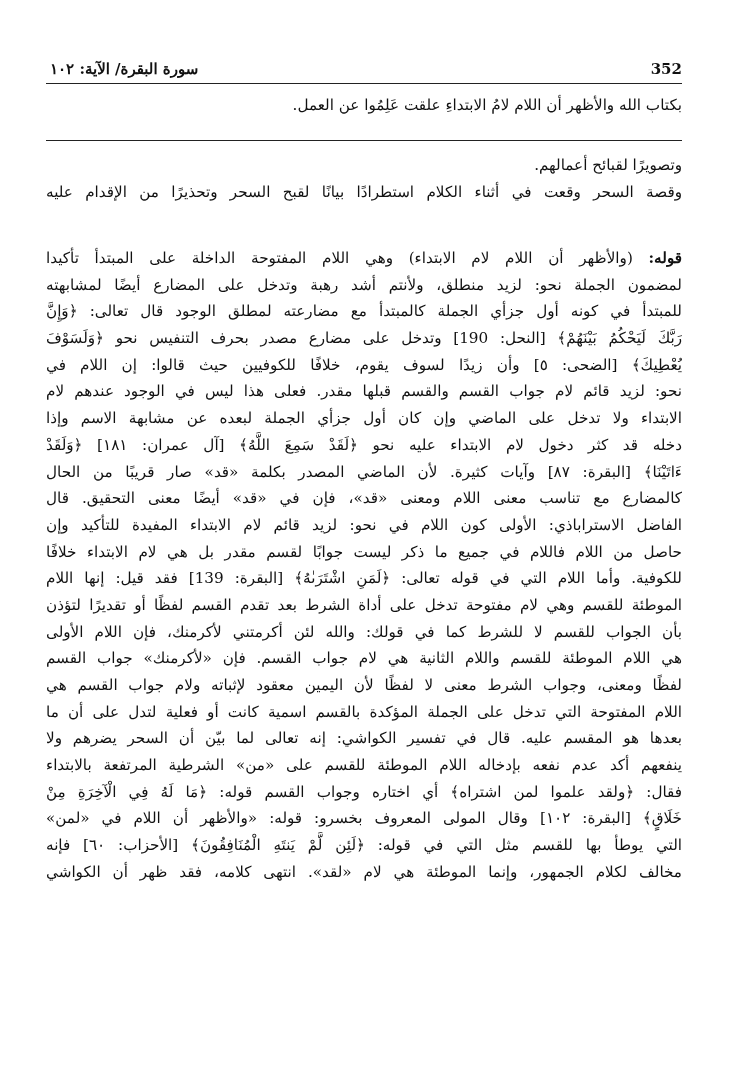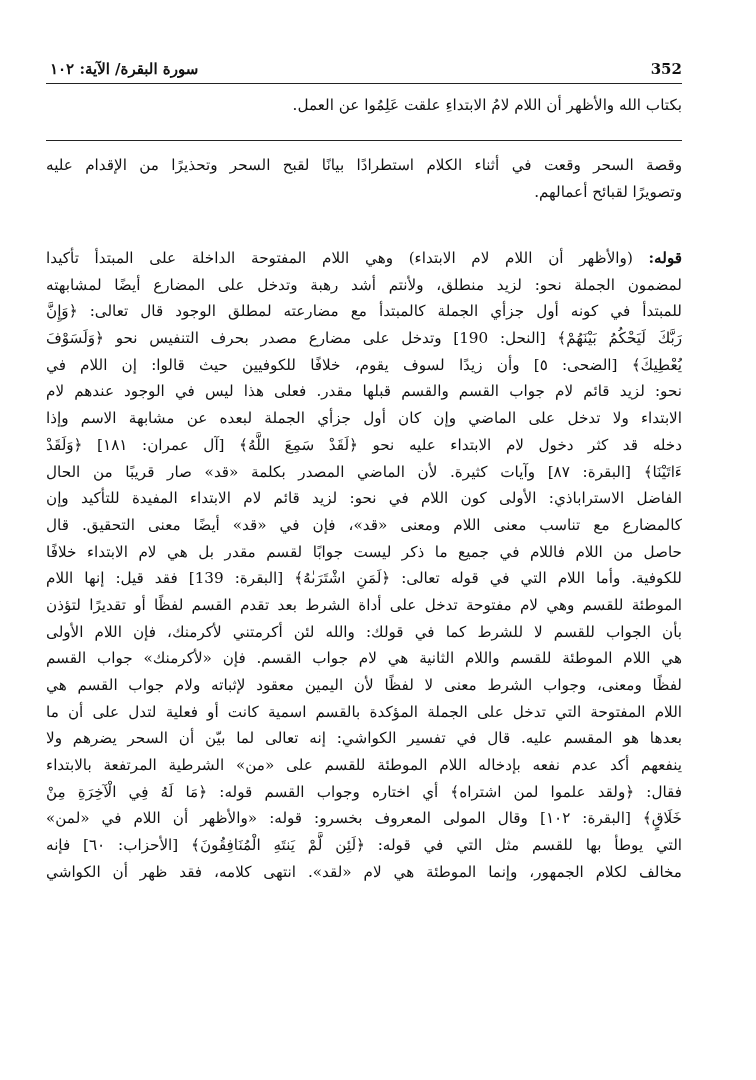--- a/index.html
+++ b/index.html
@@ -30,36 +30,36 @@
   </div>
   <div class="rule top"></div>
 
   <div class="lines footnote-block">
     <div class="line last">بكتاب الله والأظهر أن اللام لامُ الابتداءِ علقت عَلِمُوا عن العمل.</div>
   </div>
 
   <div class="rule sep"></div>
 
   <div class="lines para1">
+    <div class="line last">وتصويرًا لقبائح أعمالهم.</div>
     <div class="line">وقصة السحر وقعت في أثناء الكلام استطرادًا بيانًا لقبح السحر وتحذيرًا من الإقدام عليه</div>
-    <div class="line last">وتصويرًا لقبائح أعمالهم.</div>
   </div>
 
   <div class="lines para2">
     <div class="line"><span class="bold">قوله:</span> <span>(والأظهر أن اللام لام الابتداء) وهي اللام المفتوحة الداخلة على المبتدأ تأكيدا</span></div>
     <div class="line">لمضمون الجملة نحو: لزيد منطلق، ولأنتم أشد رهبة وتدخل على المضارع أيضًا لمشابهته</div>
     <div class="line">للمبتدأ في كونه أول جزأي الجملة كالمبتدأ مع مضارعته لمطلق الوجود قال تعالى: ﴿وَإِنَّ</div>
     <div class="line">رَبَّكَ لَيَحْكُمُ بَيْنَهُمْ﴾ [النحل: 190] وتدخل على مضارع مصدر بحرف التنفيس نحو ﴿وَلَسَوْفَ</div>
     <div class="line">يُعْطِيكَ﴾ [الضحى: ٥] وأن زيدًا لسوف يقوم، خلافًا للكوفيين حيث قالوا: إن اللام في</div>
     <div class="line">نحو: لزيد قائم لام جواب القسم والقسم قبلها مقدر. فعلى هذا ليس في الوجود عندهم لام</div>
     <div class="line">الابتداء ولا تدخل على الماضي وإن كان أول جزأي الجملة لبعده عن مشابهة الاسم وإذا</div>
     <div class="line">دخله قد كثر دخول لام الابتداء عليه نحو ﴿لَقَدْ سَمِعَ اللَّهُ﴾ [آل عمران: ١٨١] ﴿وَلَقَدْ</div>
     <div class="line">ءَاتَيْنَا﴾ [البقرة: ٨٧] وآيات كثيرة. لأن الماضي المصدر بكلمة «قد» صار قريبًا من الحال</div>
+    <div class="line">كالمضارع مع تناسب معنى اللام ومعنى «قد»، فإن في «قد» أيضًا معنى التحقيق. قال</div>
     <div class="line">الفاضل الاستراباذي: الأولى كون اللام في نحو: لزيد قائم لام الابتداء المفيدة للتأكيد وإن</div>
-    <div class="line">كالمضارع مع تناسب معنى اللام ومعنى «قد»، فإن في «قد» أيضًا معنى التحقيق. قال</div>
     <div class="line">حاصل من اللام فاللام في جميع ما ذكر ليست جوابًا لقسم مقدر بل هي لام الابتداء خلافًا</div>
     <div class="line">للكوفية. وأما اللام التي في قوله تعالى: ﴿لَمَنِ اشْتَرَىٰهُ﴾ [البقرة: 139] فقد قيل: إنها اللام</div>
     <div class="line">الموطئة للقسم وهي لام مفتوحة تدخل على أداة الشرط بعد تقدم القسم لفظًا أو تقديرًا لتؤذن</div>
     <div class="line">بأن الجواب للقسم لا للشرط كما في قولك: والله لئن أكرمتني لأكرمنك، فإن اللام الأولى</div>
     <div class="line">هي اللام الموطئة للقسم واللام الثانية هي لام جواب القسم. فإن «لأكرمنك» جواب القسم</div>
     <div class="line">لفظًا ومعنى، وجواب الشرط معنى لا لفظًا لأن اليمين معقود لإثباته ولام جواب القسم هي</div>
     <div class="line">اللام المفتوحة التي تدخل على الجملة المؤكدة بالقسم اسمية كانت أو فعلية لتدل على أن ما</div>
     <div class="line">بعدها هو المقسم عليه. قال في تفسير الكواشي: إنه تعالى لما بيّن أن السحر يضرهم ولا</div>
     <div class="line">ينفعهم أكد عدم نفعه بإدخاله اللام الموطئة للقسم على «من» الشرطية المرتفعة بالابتداء</div>
     <div class="line">فقال: ﴿ولقد علموا لمن اشتراه﴾ أي اختاره وجواب القسم قوله: ﴿مَا لَهُ فِي الْآخِرَةِ مِنْ</div>

